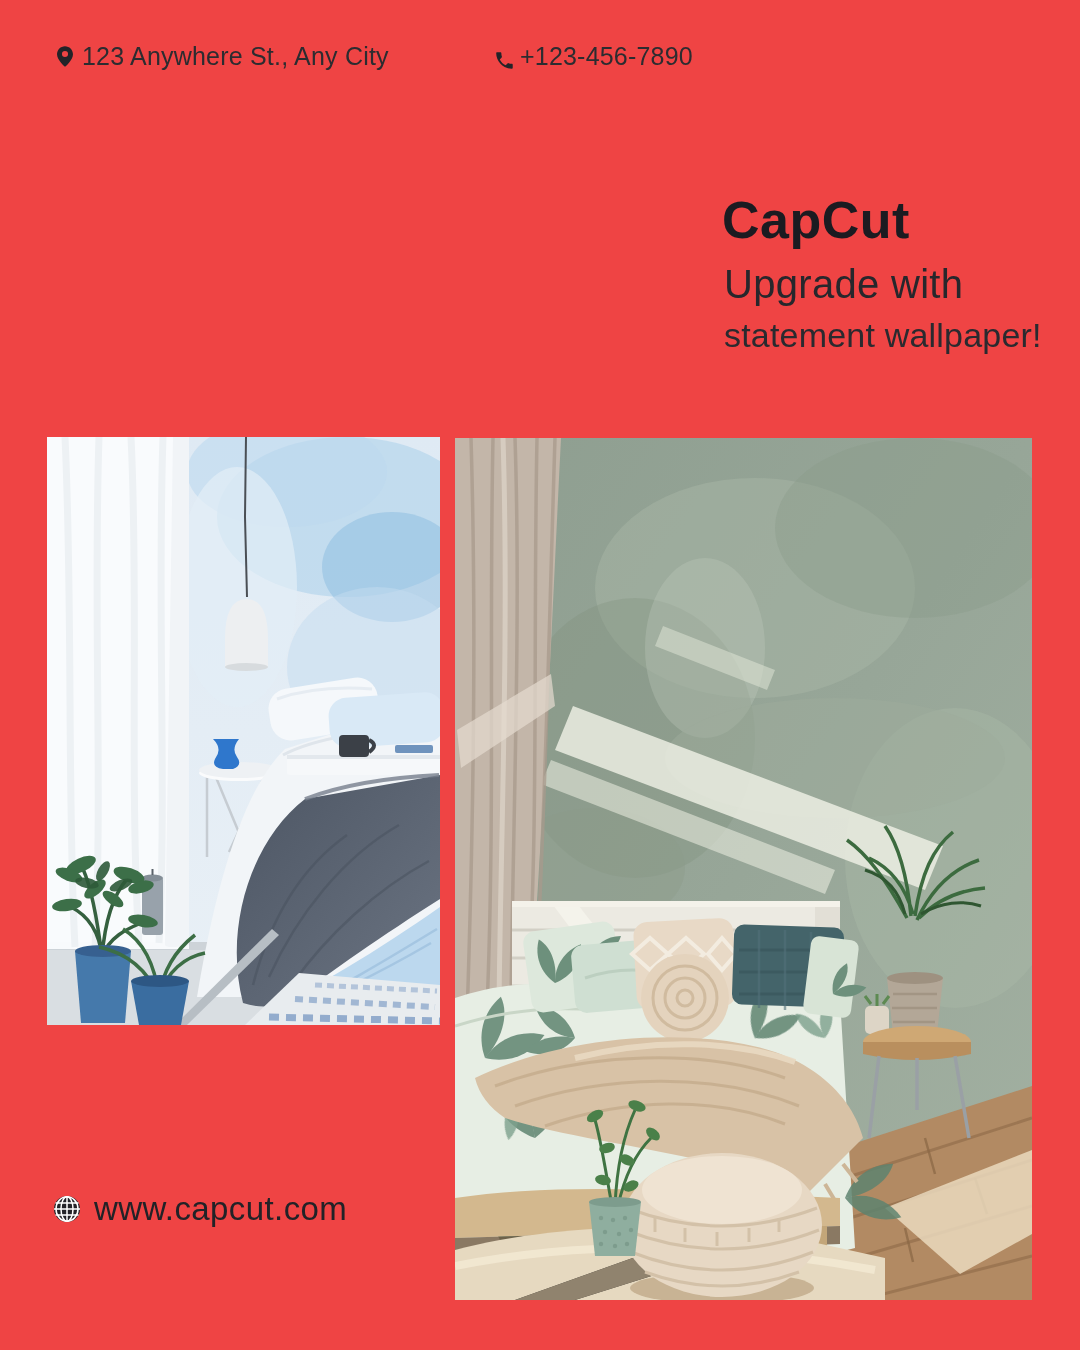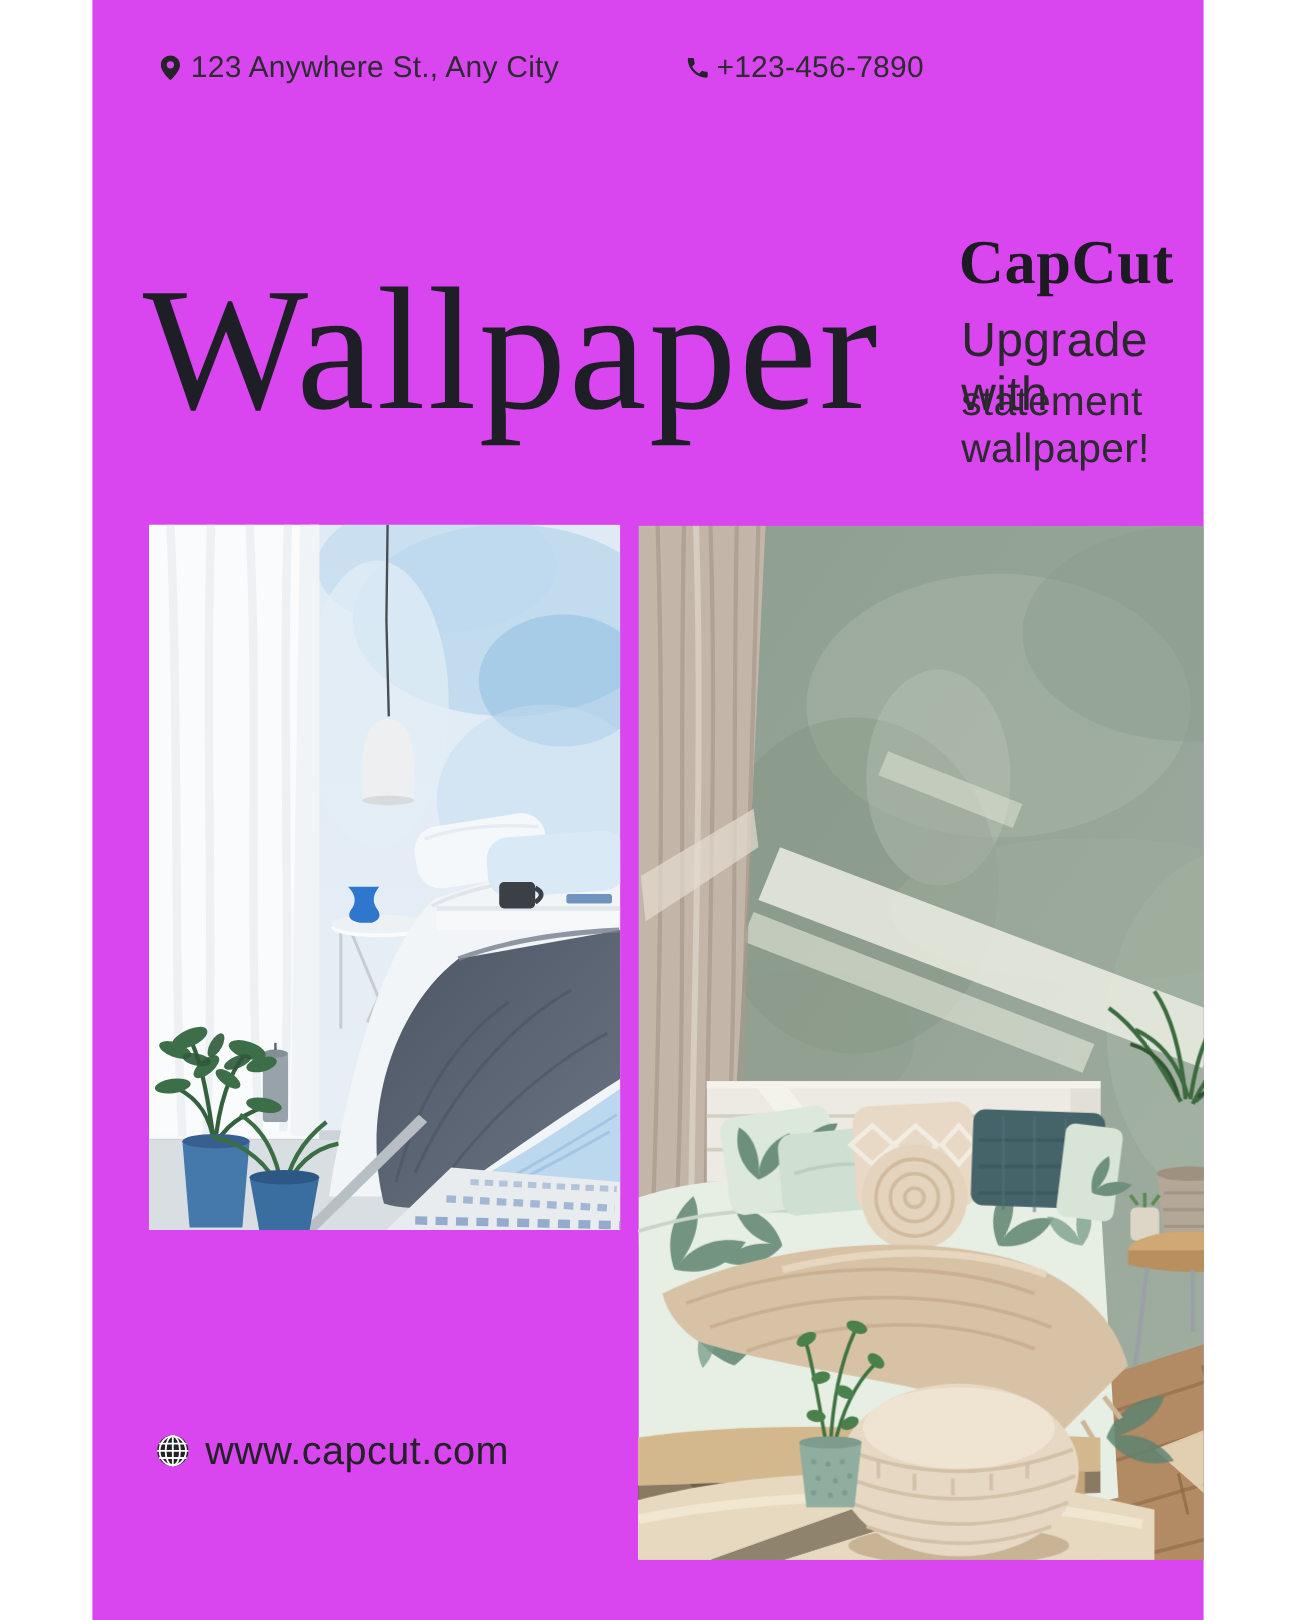--- a/index.html
+++ b/index.html
@@ -1,30 +1,30 @@
 <!DOCTYPE html>
 <html><head>
 <meta charset="utf-8">
 <style>
   html,body{margin:0;padding:0;background:#ffffff;}
   .poster{
-    position:relative;width:926px;height:1350px;margin:0 auto;
-    background:#d946ef;overflow:hidden;
+    position:relative;width:1080px;height:1350px;margin:0 auto;
+    background:#ef4444;overflow:hidden;
     font-family:"Liberation Sans","DejaVu Sans",sans-serif;
     color:#26262b;
   }
   
   .contact{position:absolute;top:42px;display:flex;align-items:center;gap:9px;
     font-size:25px;letter-spacing:.2px;color:#2c2c30;}
   .contact.address{left:57px;}
-  .contact.phone{left:494px;gap:5px;}
+  .contact.phone{left:494px;gap:5px;align-items:flex-end;}
   .contact svg{display:block;}
   
   .brand{position:absolute;left:722px;top:190px;
-    font-family:Liberation Serif, serif;
+    font-family:Liberation Sans, sans-serif;
     font-weight:700;font-size:52px;letter-spacing:.5px;color:#1b1b21;text-align:right;}
   .title{position:absolute;left:42px;top:218px;margin:0;
     font-family:"Liberation Serif","DejaVu Serif",serif;font-weight:400;
     font-size:146px;line-height:1;letter-spacing:2px;color:#1e1e26;}
   .tagline-1{position:absolute;left:724px;top:262px;font-size:40px;
     font-weight:400;color:#27272c;letter-spacing:.3px;}
   .tagline-2{position:absolute;left:724px;top:316px;font-size:34px;
     font-weight:400;color:#2a2a2f;letter-spacing:.2px;}
   
   figure{margin:0;padding:0;position:absolute;overflow:hidden;}
@@ -50,21 +50,20 @@
     <span>123 Anywhere St., Any City</span>
   </div>
   <div class="contact phone">
     <svg width="21" height="21" viewBox="0 0 24 24">
       <path fill="#232328" d="M6.6 10.8c1.5 2.9 3.8 5.2 6.7 6.7l2.2-2.2c.3-.3.7-.4 1.1-.2 1.2.4 2.4.6 3.7.6.6 0 1.1.5 1.1 1.1v3.6c0 .6-.5 1.1-1.1 1.1C10.8 21.5 2.5 13.2 2.5 3.7c0-.6.5-1.1 1.1-1.1h3.7c.6 0 1.1.5 1.1 1.1 0 1.3.2 2.5.6 3.7.1.4 0 .8-.2 1.1l-2.2 2.3z"></path>
     </svg>
     <span>+123-456-7890</span>
   </div>
 
   <div class="brand">CapCut</div>
-  <h1 class="title">Wallpaper</h1>
   <div class="tagline-1">Upgrade with</div>
   <div class="tagline-2">statement wallpaper!</div>
 
   <figure class="photo-left">
     <svg viewBox="0 0 393 588" preserveAspectRatio="none">
       <defs>
         <linearGradient id="lwall" x1="0" y1="0" x2="0" y2="1">
           <stop offset="0" stop-color="#dfeaf4"></stop>
             <stop offset="1" stop-color="#e9f0f6"></stop>
         </linearGradient>

